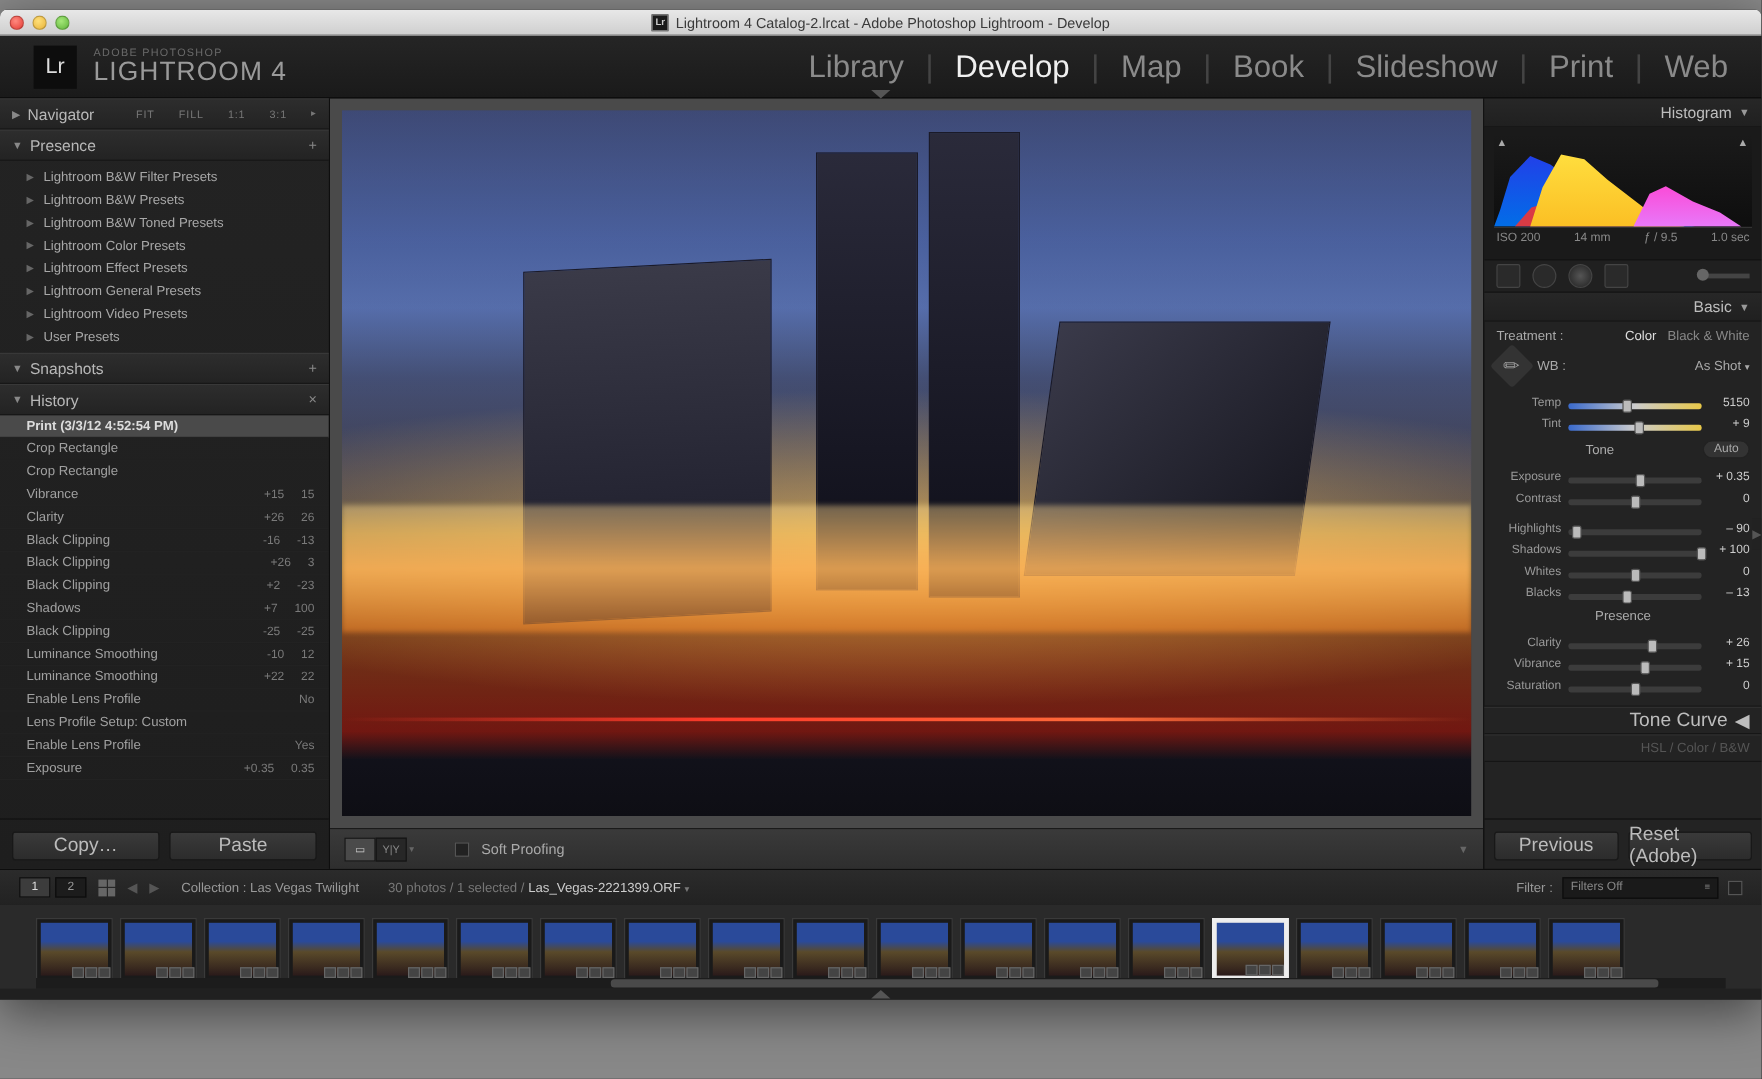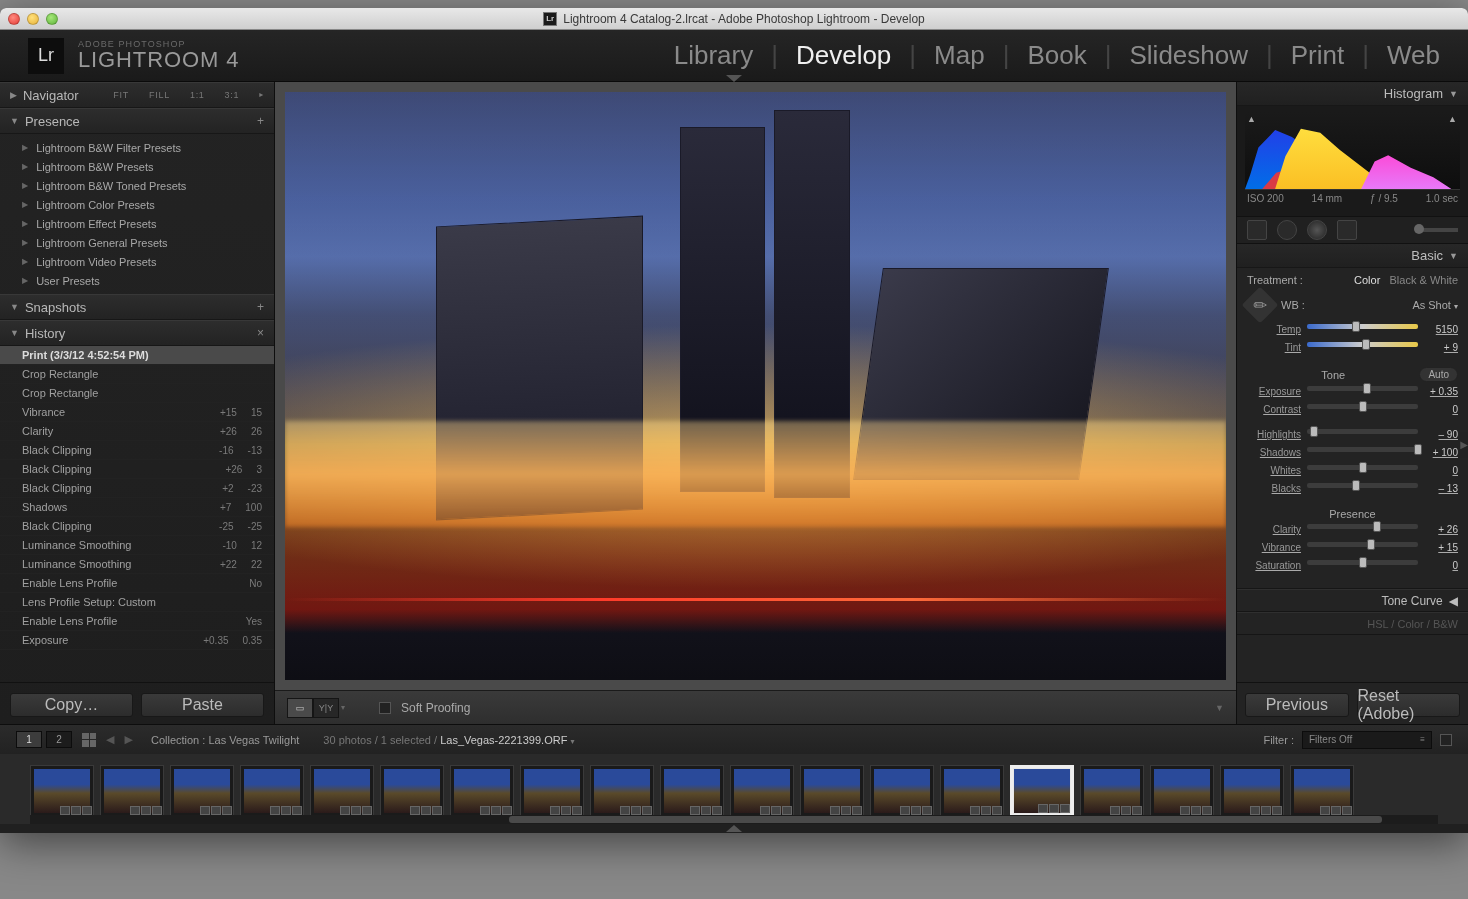--- a/index.html
+++ b/index.html
@@ -97,31 +97,31 @@
 
 .tool-strip{height:28px;border-top:1px solid #111;border-bottom:1px solid #111;display:flex;align-items:center;gap:10px;padding:0 10px;background:#202020;}
 .tool-ic{width:20px;height:20px;border:1px solid #444;background:#2a2a2a;border-radius:2px;}
 
 .basic{padding:6px 10px 10px;font-size:11px;color:#aaa;border-bottom:1px solid #161616;}
 .treatment{display:flex;align-items:flex-end;justify-content:space-between;font-size:11px;margin-bottom:6px;}
 .treat-opts span{color:#888;}
 .treat-opts .act{color:#ddd;}
 .wb-row{display:flex;align-items:center;gap:8px;margin:6px 0;}
 .eyedrop{width:26px;height:26px;background:#333;border-radius:3px;display:flex;align-items:center;justify-content:center;color:#999;font-size:16px;transform:rotate(-45deg);}
-.slider-row{display:flex;align-items:flex-start;gap:6px;height:17px;margin:1px 0;text-decoration:underline;}
+.slider-row{display:flex;align-items:flex-end;gap:6px;height:17px;margin:1px 0;}
 .slider-row .lbl{width:54px;text-align:right;font-size:10px;color:#999;}
 .slider-row .track{flex:1;height:5px;background:linear-gradient(90deg,#3a6acc,#ccc,#e8c848);border-radius:2px;position:relative;}
 .slider-row .track.gray{background:#3c3c3c;}
 .slider-row .thumb{position:absolute;top:-3px;width:8px;height:11px;background:#bbb;border:1px solid #555;border-radius:2px;transform:translateX(-50%);}
 .slider-row .val{width:34px;text-align:right;font-size:10px;color:#ccc;}
 .sub-hd{text-align:center;font-size:11px;color:#aaa;margin:8px 0 4px;position:relative;}
 .sub-hd.tone{display:flex;justify-content:space-between;align-items:center;}
 .auto-btn{font-size:10px;background:#333;border:1px solid #222;padding:1px 8px;border-radius:8px;color:#aaa;}
 
-.rp-collapsed{height:23px;display:flex;align-items:center;justify-content:flex-end;padding:0 10px;color:#bdbdbd;font-size:12px;gap:6px;border-top:1px solid #2f2f2f;border-bottom:1px solid #151515;background:#232323;}
+.rp-collapsed{height:23px;display:flex;align-items:center;justify-content:flex-end;padding:0 10px;color:#bdbdbd;font-size:16px;gap:6px;border-top:1px solid #2f2f2f;border-bottom:1px solid #151515;background:#232323;}
 
 .rp-buttons{padding:10px 8px 7px;display:flex;gap:8px;border-top:1px solid #111;margin-top:auto;}
 
 
 .fs-header{height:30px;background:linear-gradient(#2b2b2b,#222);border-top:1px solid #0d0d0d;display:flex;align-items:center;padding:0 16px;font-size:11px;color:#999;gap:10px;}
 .fs-pages{display:flex;gap:4px;}
 .fs-page{width:26px;height:17px;background:#1c1c1c;border:1px solid #0c0c0c;display:flex;align-items:center;justify-content:center;font-size:10px;}
 .fs-page.act{background:#3c3c3c;color:#ddd;}
 .grid-ic{width:14px;height:14px;display:inline-grid;grid-template-columns:1fr 1fr;grid-template-rows:1fr 1fr;gap:1px;}
 .grid-ic i{background:#666;}

